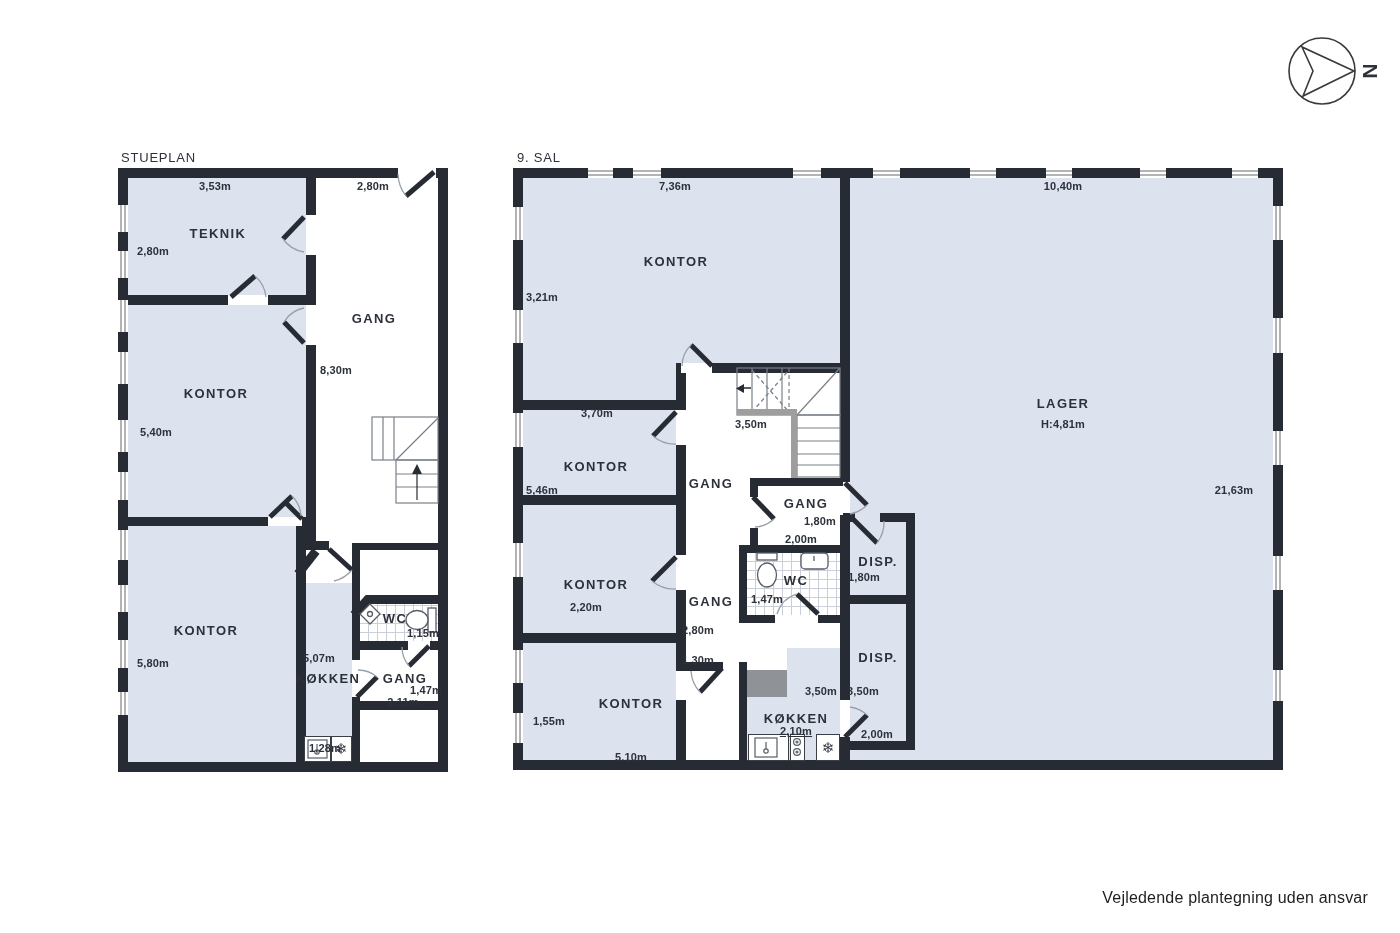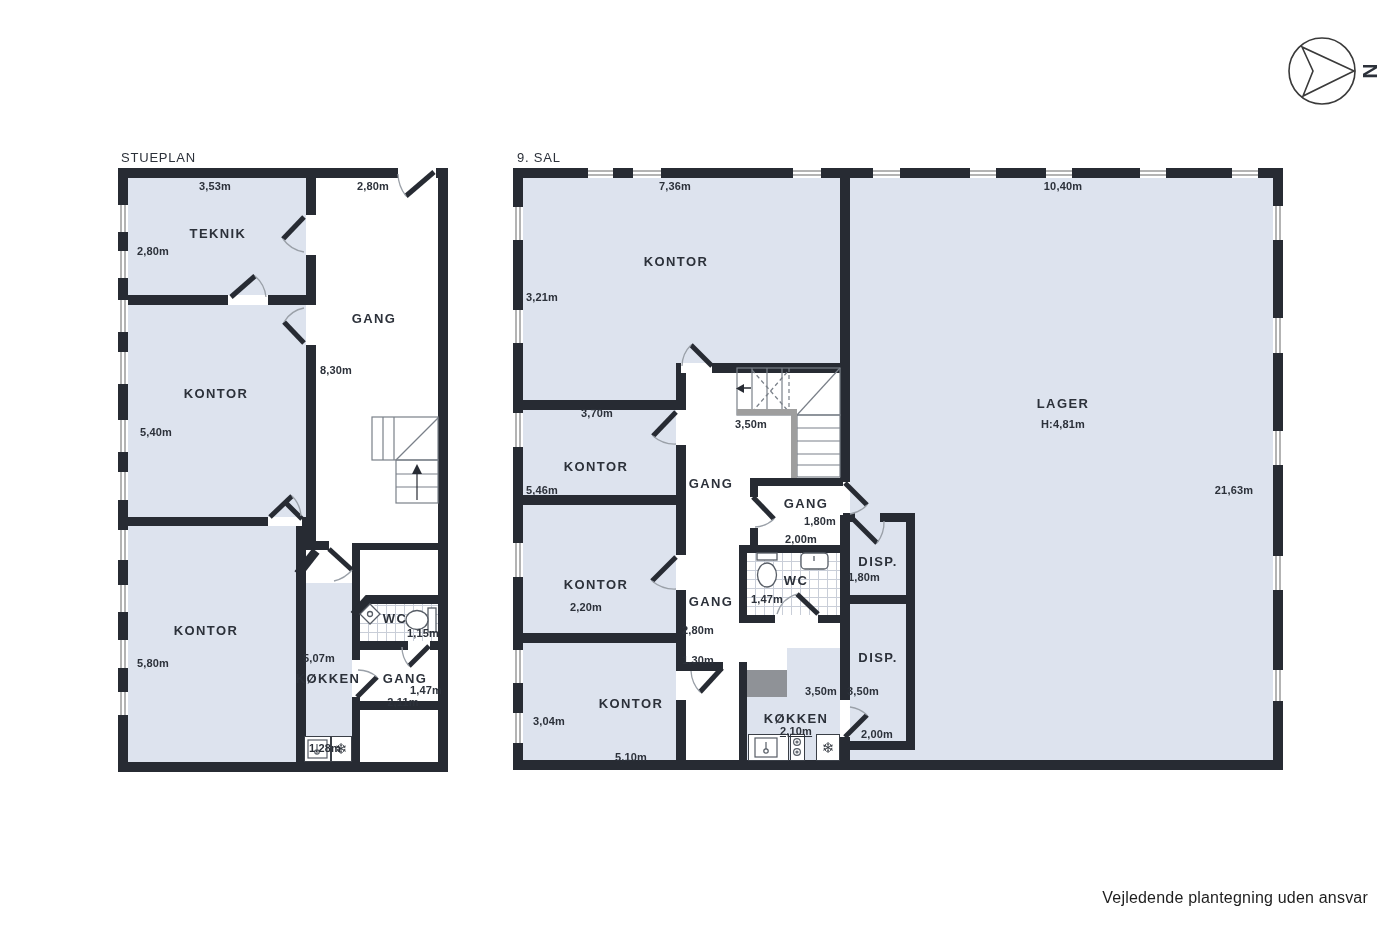--- a/index.html
+++ b/index.html
@@ -322,20 +322,20 @@
   <div class="dim" style="left:767px;top:599px;">1,47m</div>
   <div class="lbl" style="left:596px;top:584px;">KONTOR</div>
   <div class="dim" style="left:542px;top:607px;margin-left:44px;">2,20m</div>
   <div class="lbl" style="left:711px;top:601px;">GANG</div>
   <div class="dim" style="left:698px;top:630px;">2,80m</div>
   <div class="dim" style="left:698px;top:660px;">1,30m</div>
   <div class="lbl" style="left:878px;top:657px;">DISP.</div>
   <div class="dim" style="left:821px;top:691px;">3,50m</div>
   <div class="dim" style="left:863px;top:691px;">3,50m</div>
   <div class="lbl" style="left:631px;top:703px;">KONTOR</div>
-  <div class="dim" style="left:549px;top:721px;">3,04m</div>
+  <div class="dim" style="left:549px;top:721px;">1,55m</div>
   <div class="lbl" style="left:796px;top:718px;">KØKKEN</div>
   <div class="dim" style="left:796px;top:731px;text-decoration:underline;">2,10m</div>
   <div class="dim" style="left:877px;top:734px;">2,00m</div>
   <div class="dim" style="left:631px;top:757px;">5,10m</div>
 
   <div class="footer" style="right:32px;top:889px;">Vejledende plantegning uden ansvar</div>
 </div>
 
 </body></html>

